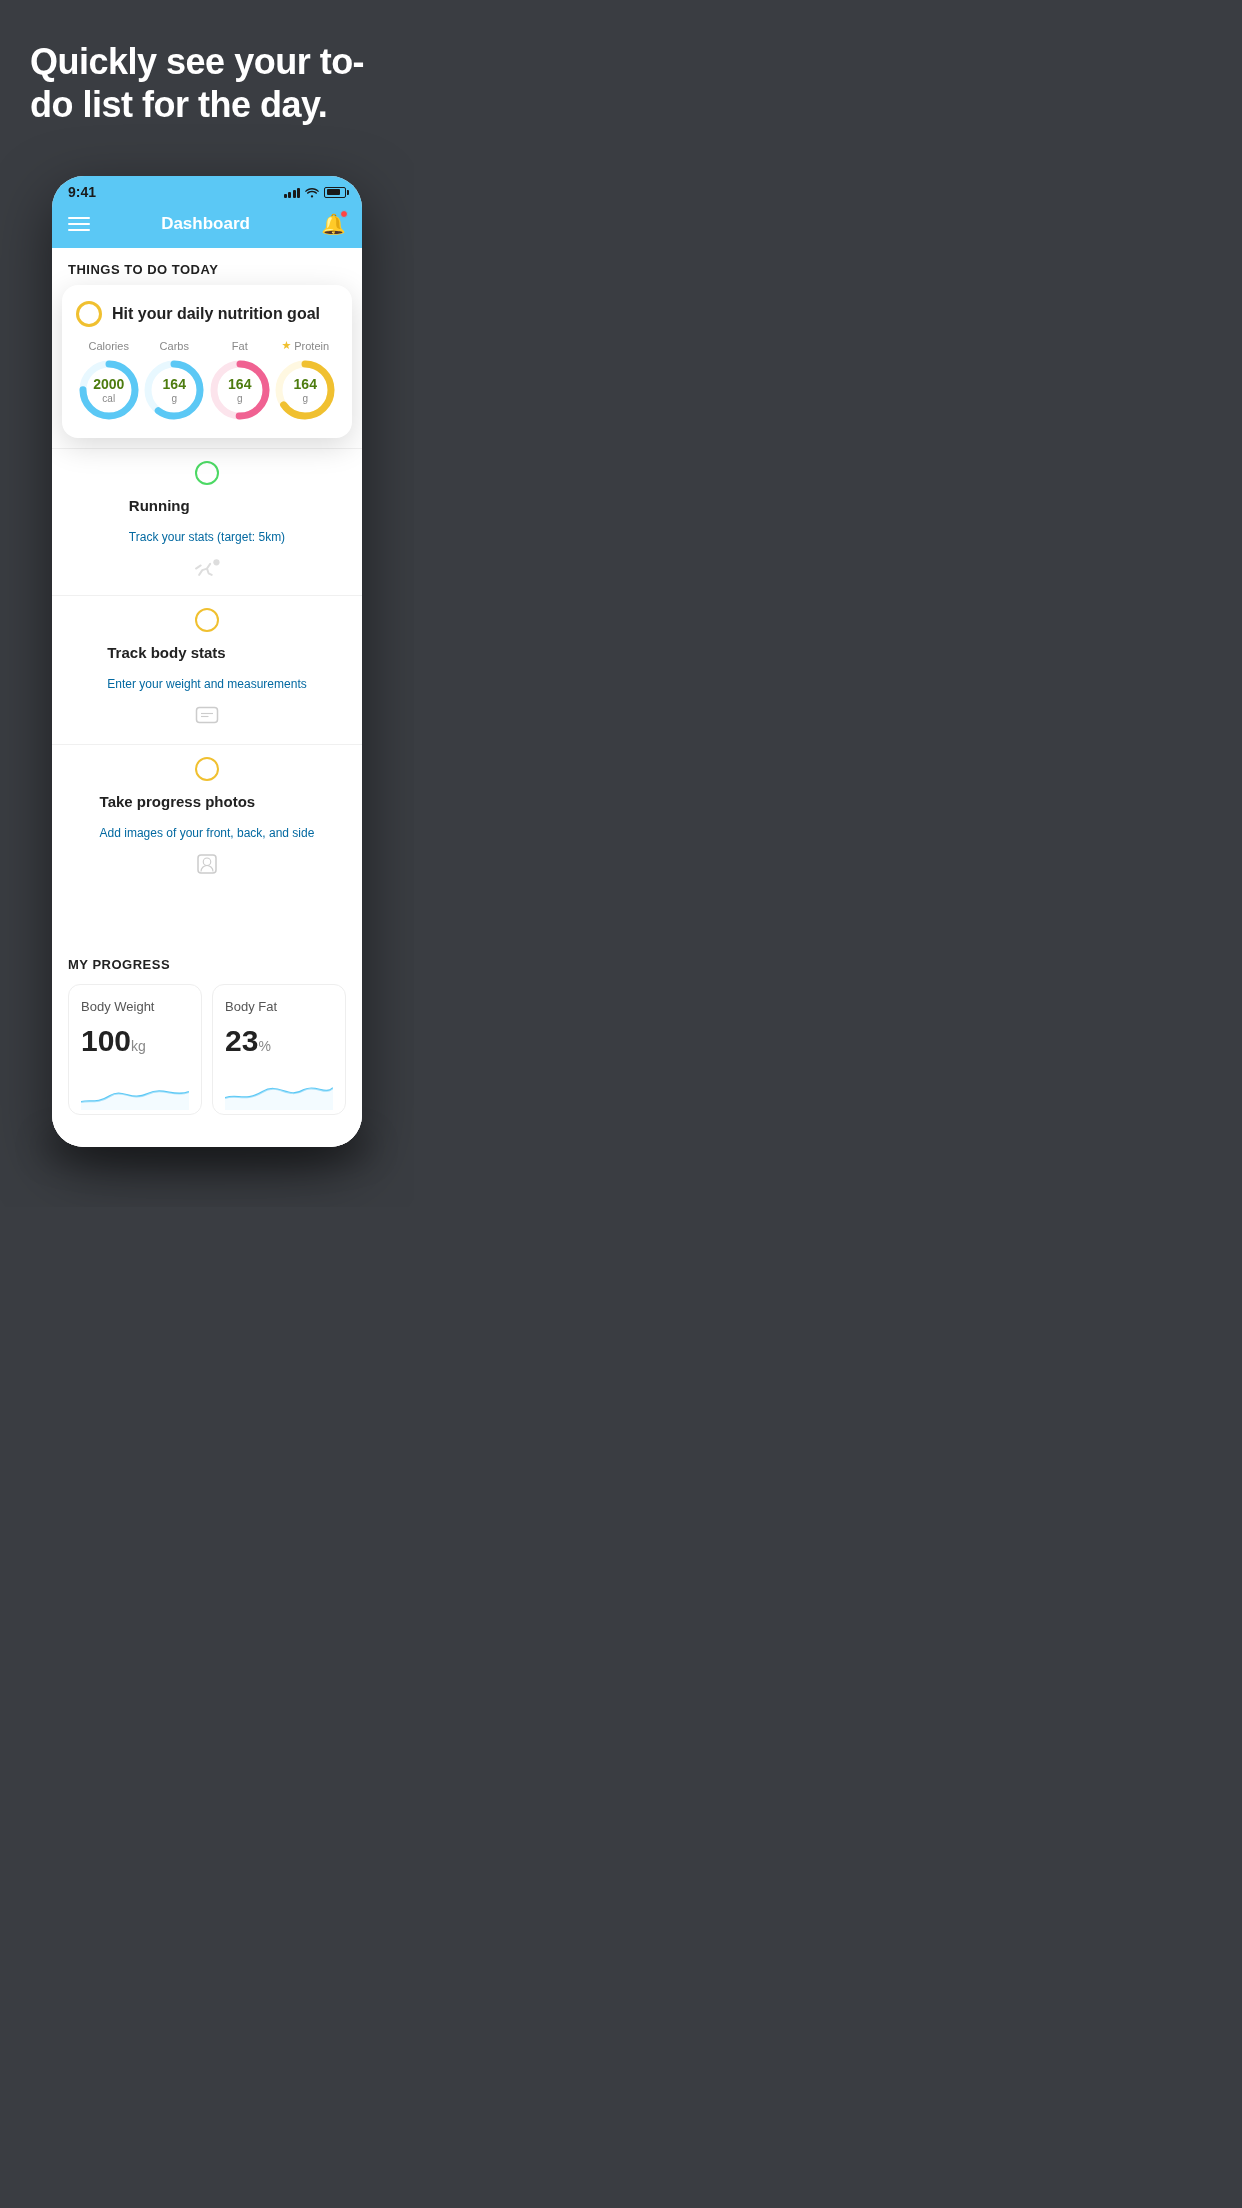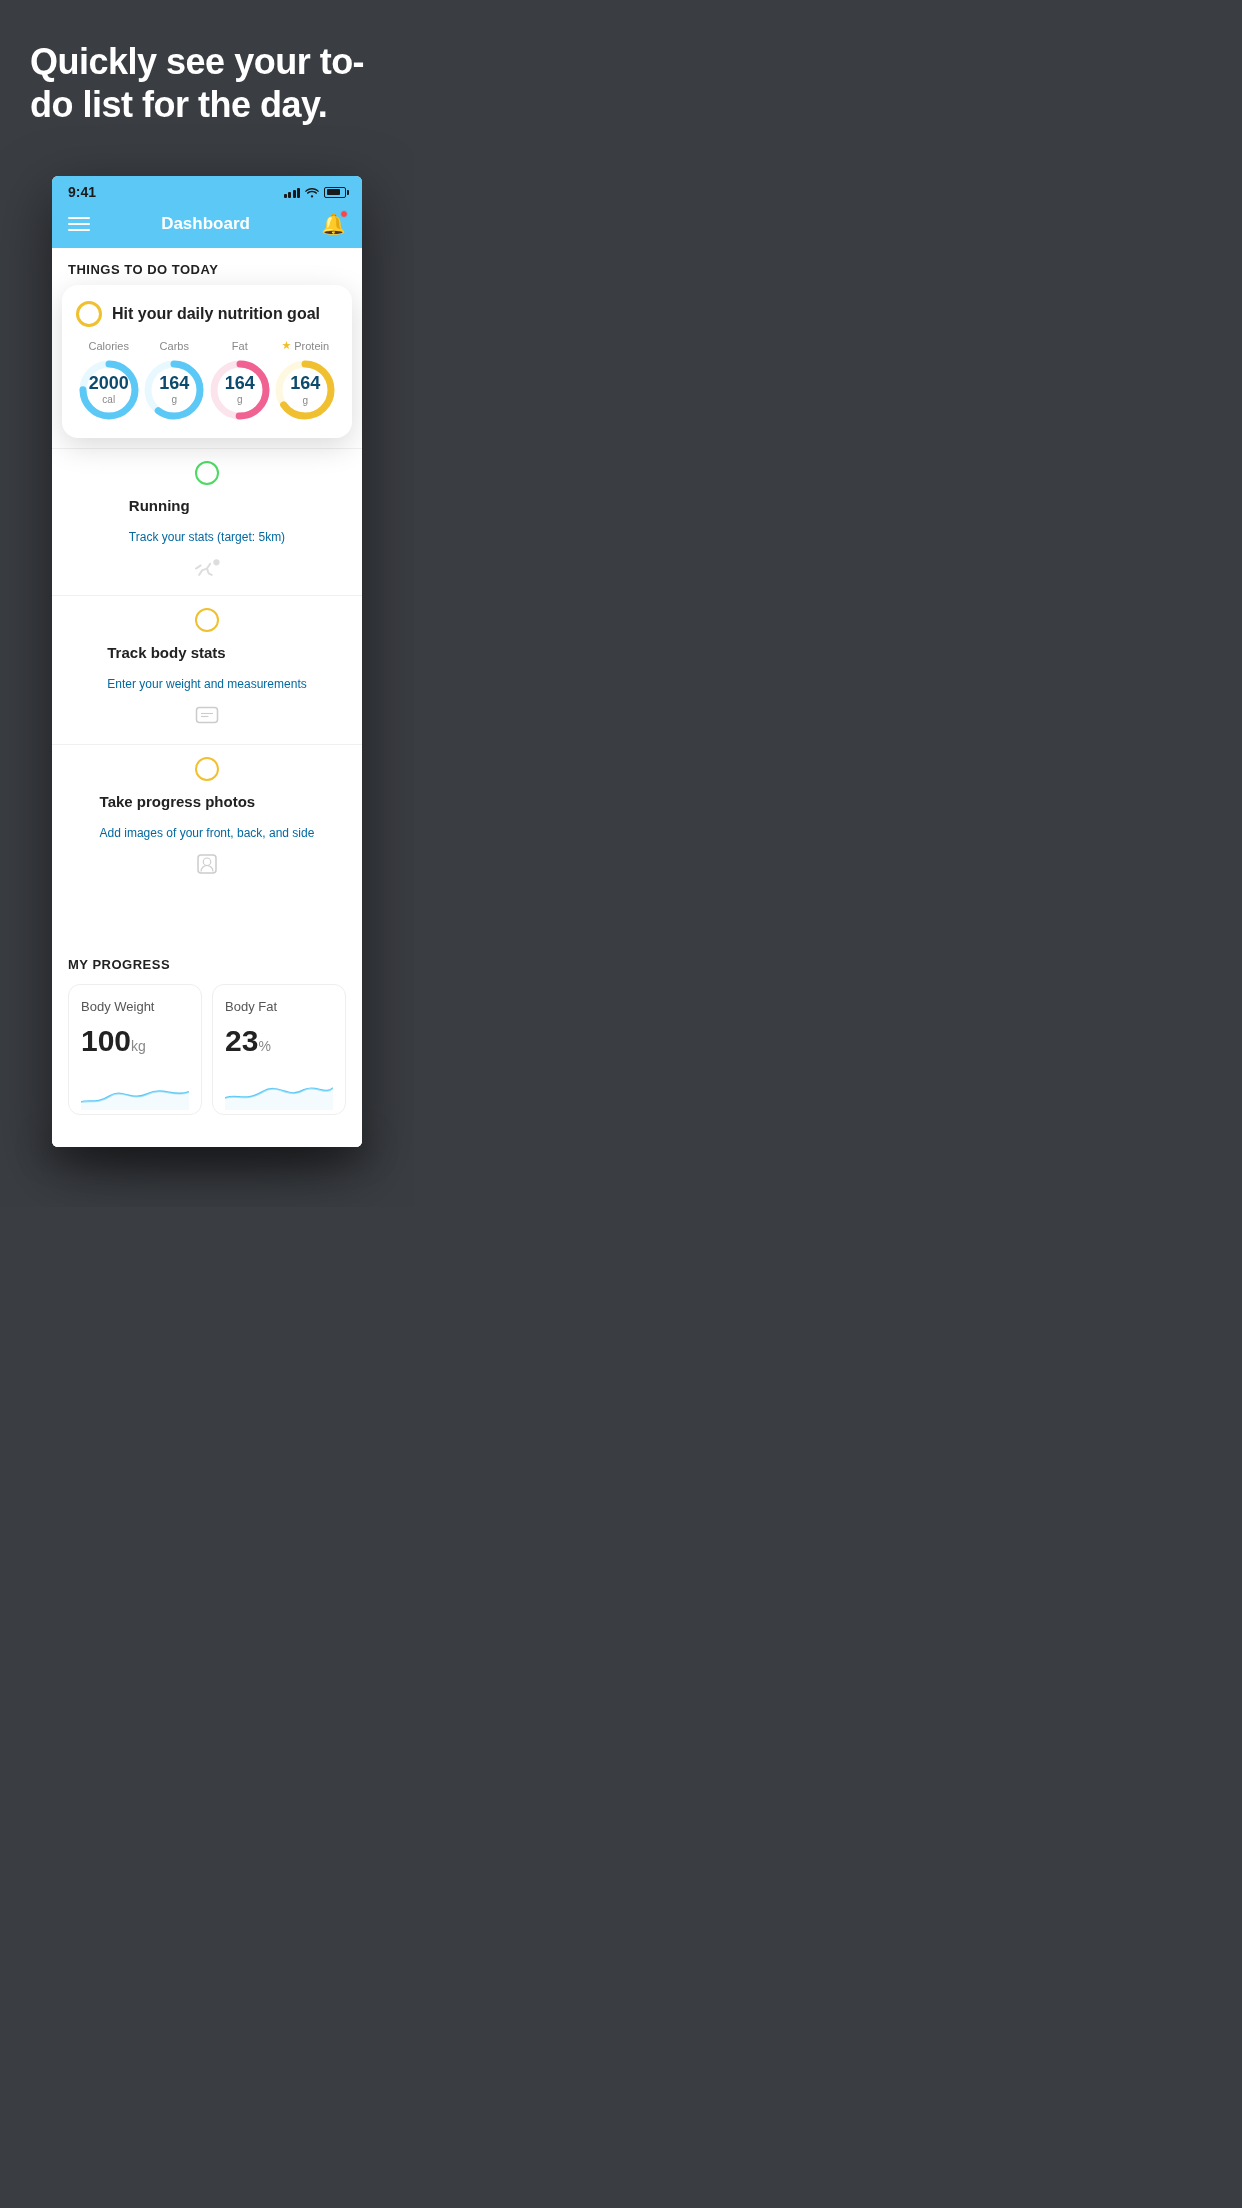--- a/index.html
+++ b/index.html
@@ -30,21 +30,21 @@
       font-weight: 800;
       line-height: 1.2;
       letter-spacing: -0.5px;
     }
 
     
     .phone-mockup {
       width: 310px;
       margin: 0 auto;
       background: #f0f0f0;
-      border-radius: 6px;
+      border-radius: 32px;
       overflow: hidden;
       position: relative;
       box-shadow: 0 20px 60px rgba(0,0,0,0.5);
     }
 
     
     .status-bar {
       background: #5bc8f5;
       display: flex;
       justify-content: space-between;
@@ -196,23 +196,23 @@
     .circle-text {
       position: absolute;
       top: 50%;
       left: 50%;
       transform: translate(-50%, -50%);
       text-align: center;
       line-height: 1.2;
     }
 
     .circle-value {
-      font-size: 18px;
+      font-size: 14px;
       font-weight: 700;
-      color: #0c4a6e;
+      color: #4d7c0f;
       display: block;
     }
 
     .circle-unit {
       font-size: 10px;
       color: #888;
       display: block;
     }
 
     

